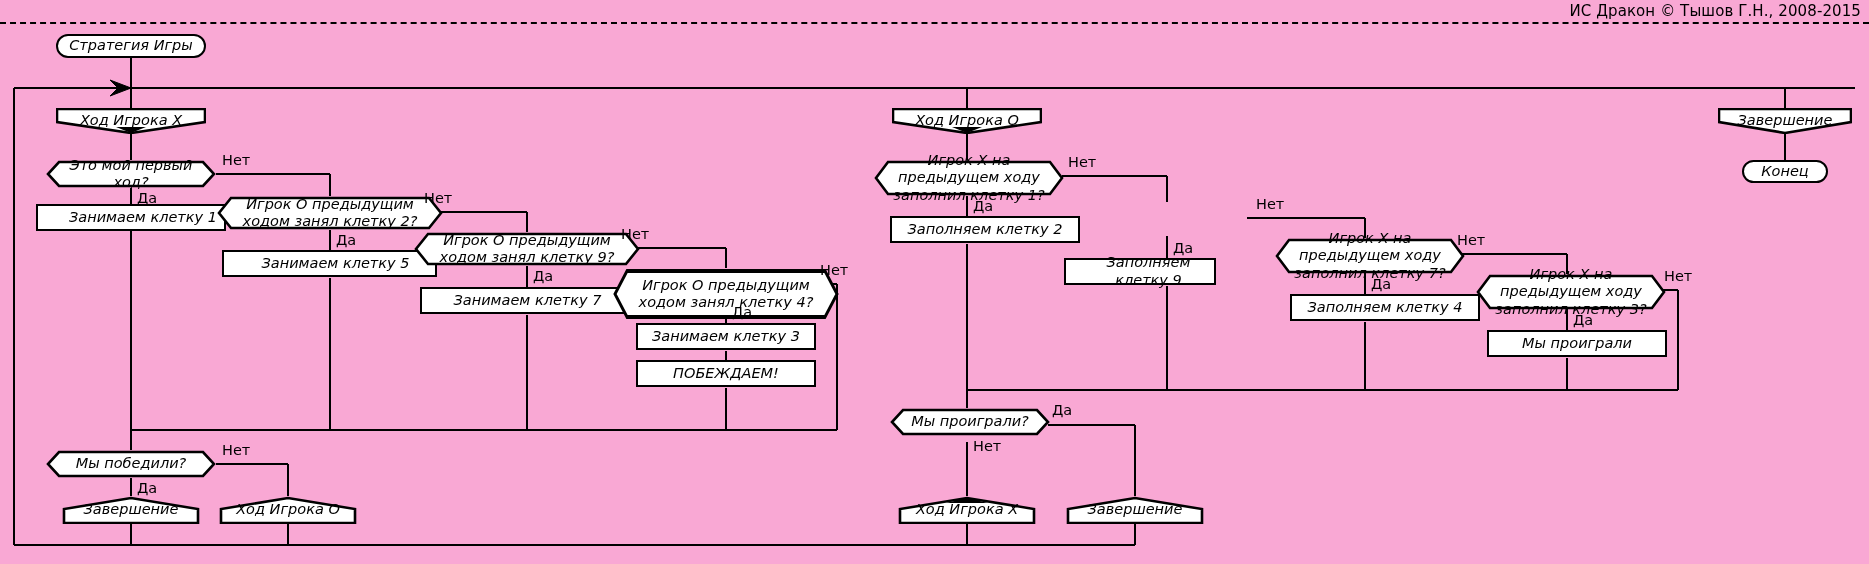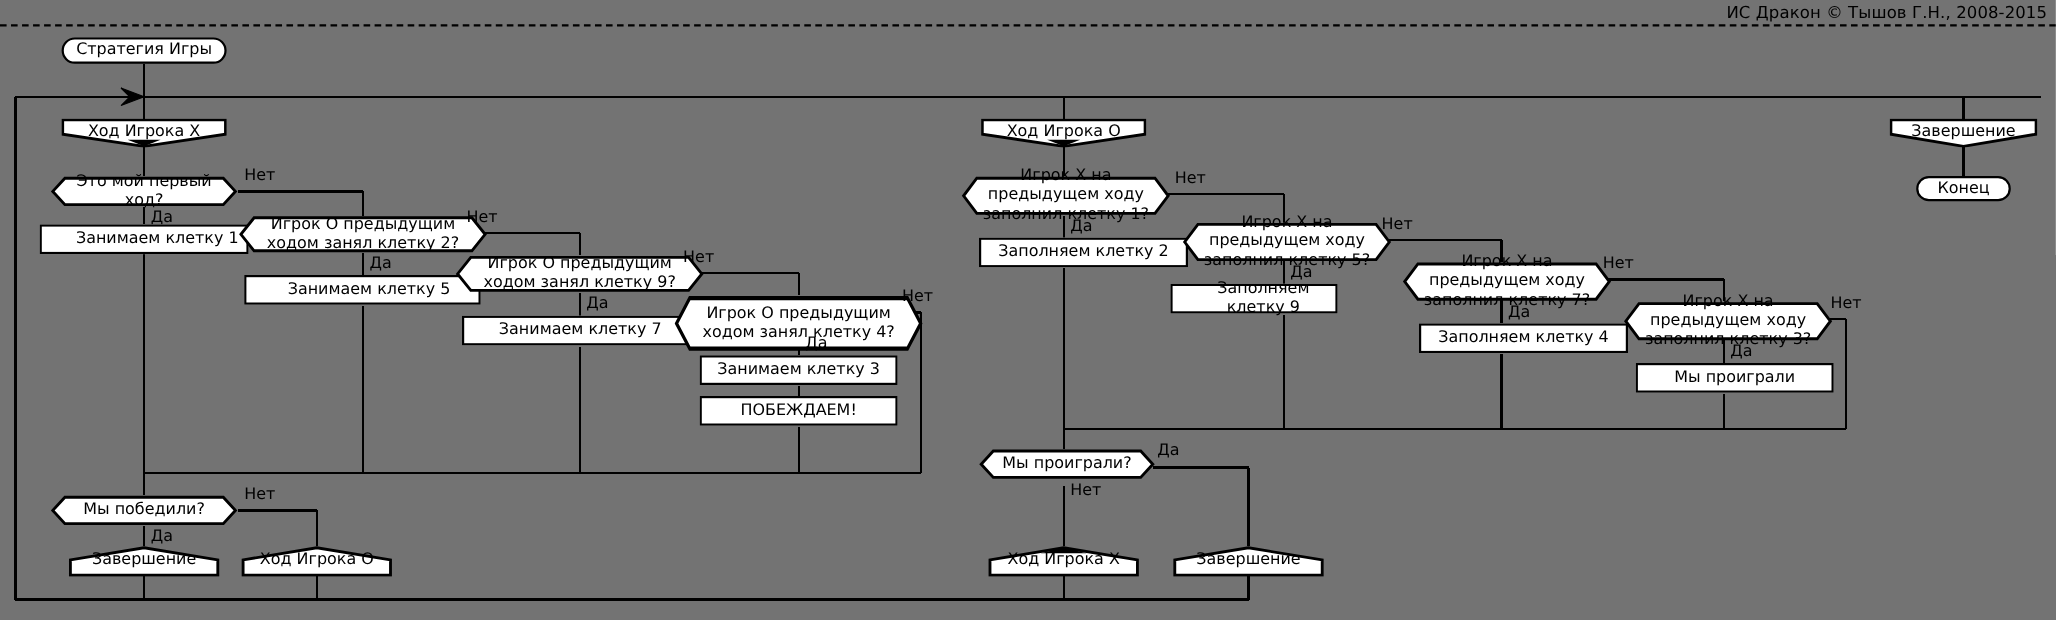--- a/index.html
+++ b/index.html
@@ -1,27 +1,27 @@
 <!DOCTYPE html>
 <html><head>
 <meta charset="utf-8">
 <style>
   html,body{margin:0;padding:0;background:#ffffff;}
   body{font-family:"DejaVu Sans","Liberation Sans",sans-serif;color:#000;}
-  #stage{position:relative;width:1869px;height:564px;overflow:hidden;background:#737373;}
+  #stage{position:relative;width:1869px;height:564px;overflow:hidden;background:#f9a8d4;}
 
   .hdr{position:absolute;right:8px;top:2px;font-size:15px;letter-spacing:0.1px;white-space:nowrap;}
   .hdr-rule{position:absolute;left:0;top:22px;width:1869px;height:0;border-top:2px dashed #000;}
 
   svg.wires{position:absolute;left:0;top:0;width:1869px;height:564px;}
 
   .node{position:absolute;box-sizing:border-box;display:flex;align-items:center;
         justify-content:center;text-align:center;font-size:14.5px;line-height:1.18;
         background:#fff;}
-  .node span{display:block;padding:0 6px;}
+  .node span{display:block;padding:0 6px;font-style:italic;}
 
   
   .act{border:2.6px solid #000;}
 
   
   .q{border:0;background:transparent;}
   .q .hx{position:absolute;left:0;top:0;width:100%;height:100%;}
   .q .tx{position:relative;z-index:2;width:100%;}
 
   
@@ -244,26 +244,20 @@
     </svg>
     <span class="tx">Игрок X на предыдущем ходу заполнил клетку 1?</span>
   </div>
   <div class="lbl" style="left:1068px;top:154px;">Нет</div>
   <div class="lbl" style="left:973px;top:198px;">Да</div>
 
   <div class="node act" style="left:890px;top:216px;width:190px;height:27px;">
     <span>Заполняем клетку 2</span>
   </div>
 
-  <div class="node q" style="left:1075px;top:202px;width:190px;height:36px;">
-    <svg class="hx" viewBox="0 0 190 36" preserveAspectRatio="none">
-      <path d="M14,2 L176,2 L188,18 L176,34 L14,34 L2,18 Z" fill="#fff" stroke="#000" stroke-width="2.6"></path>
-    </svg>
-    <span class="tx">Игрок X на предыдущем ходу заполнил клетку 5?</span>
-  </div>
   <div class="lbl" style="left:1256px;top:196px;">Нет</div>
   <div class="lbl" style="left:1173px;top:240px;">Да</div>
 
   <div class="node act" style="left:1064px;top:258px;width:152px;height:27px;padding-left:17px;">
     <span>Заполняем клетку 9</span>
   </div>
 
   <div class="node q" style="left:1275px;top:238px;width:190px;height:36px;">
     <svg class="hx" viewBox="0 0 190 36" preserveAspectRatio="none">
       <path d="M14,2 L176,2 L188,18 L176,34 L14,34 L2,18 Z" fill="#fff" stroke="#000" stroke-width="2.6"></path>

